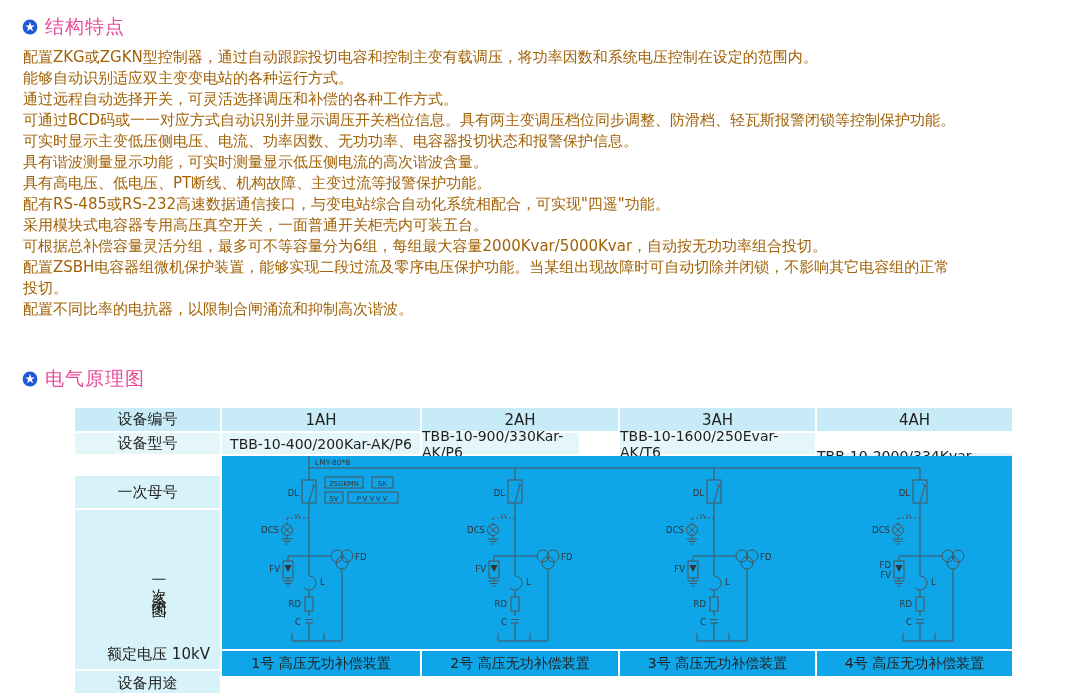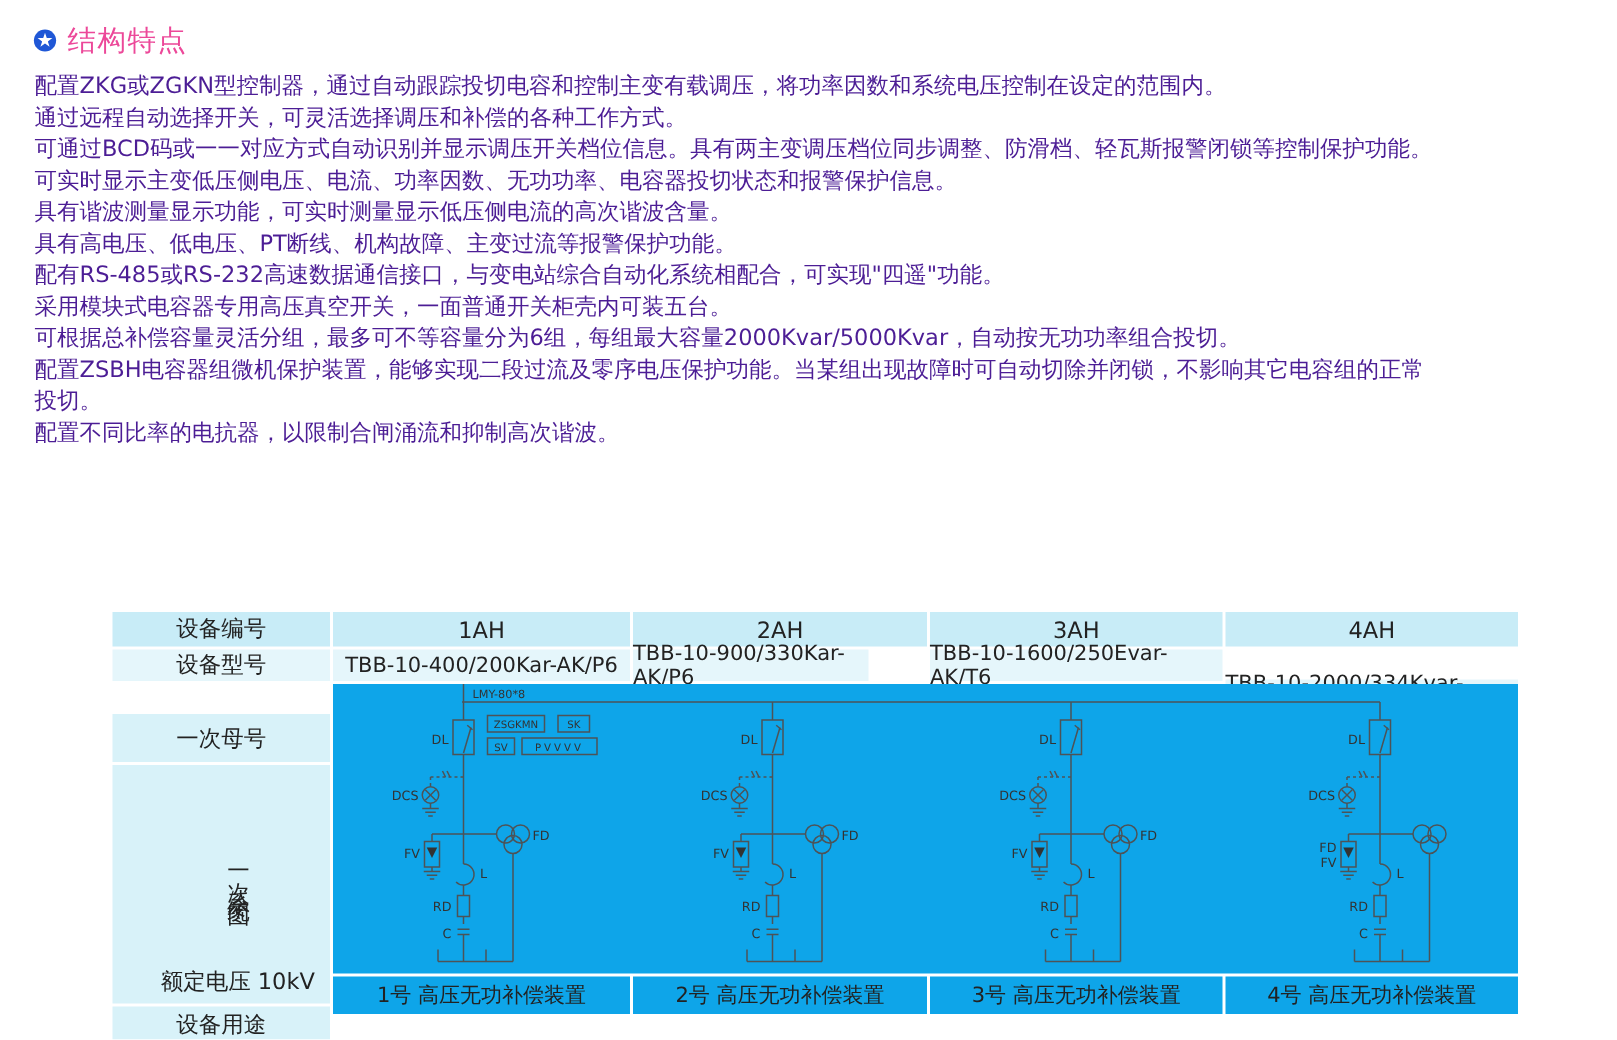--- a/index.html
+++ b/index.html
@@ -6,21 +6,21 @@
   .page {
     position:relative; width:1078px; height:693px; background:#ffffff;
     font-family:"DejaVu Sans","Liberation Sans",sans-serif; color:#1b1b1b; overflow:hidden;
   }
   .sec-title {
     position:absolute; display:flex; align-items:center; gap:7px;
     color:#ec4899; font-size:19px; font-weight:500; letter-spacing:1px;
   }
   .sec-title .ic { width:16px; height:16px; flex:0 0 auto; }
   .features { position:absolute; left:23px; top:47px; width:940px; }
-  .features .feat { font-size:15px; line-height:21px; color:#4c1d95; }
+  .features .feat { font-size:15px; line-height:21px; color:#a16207; }
   .eq-table { position:absolute; left:75px; top:408px; width:937px; height:268px; }
   .cell { position:absolute; display:flex; align-items:center; justify-content:center; box-sizing:border-box; }
   .bg-hdr  { background:#c8ecf7; }
   .bg-sub  { background:#e5f6fb; }
   .bg-lab  { background:#d8f2f9;margin-top:20px; }
   .bg-diag { background:#0ea5e9; }
   .t15 { font-size:15px; color:#222; }
   .t14 { font-size:14px; color:#222; }
   .vlab {
     writing-mode:vertical-rl; text-orientation:upright;
@@ -39,32 +39,40 @@
   <div class="sec-title" style="left:22px; top:14px;">
     <svg class="ic" viewBox="0 0 16 16">
       <circle cx="8" cy="8" r="7.4" fill="#1f57d6"></circle>
       <path d="M8,2.8 L9.18,6.38 L12.95,6.39 L9.9,8.62 L11.06,12.21 L8,10 L4.94,12.21 L6.1,8.62 L3.05,6.39 L6.82,6.38 Z" fill="#ffffff"></path>
     </svg>
     <span>结构特点</span>
   </div>
 
   <div class="features">
     <div class="feat">配置ZKG或ZGKN型控制器，通过自动跟踪投切电容和控制主变有载调压，将功率因数和系统电压控制在设定的范围内。</div>
+    <div class="feat">能够自动识别适应双主变变电站的各种运行方式。</div>
     <div class="feat">通过远程自动选择开关，可灵活选择调压和补偿的各种工作方式。</div>
     <div class="feat">可通过BCD码或一一对应方式自动识别并显示调压开关档位信息。具有两主变调压档位同步调整、防滑档、轻瓦斯报警闭锁等控制保护功能。</div>
     <div class="feat">可实时显示主变低压侧电压、电流、功率因数、无功功率、电容器投切状态和报警保护信息。</div>
     <div class="feat">具有谐波测量显示功能，可实时测量显示低压侧电流的高次谐波含量。</div>
     <div class="feat">具有高电压、低电压、PT断线、机构故障、主变过流等报警保护功能。</div>
     <div class="feat">配有RS-485或RS-232高速数据通信接口，与变电站综合自动化系统相配合，可实现"四遥"功能。</div>
     <div class="feat">采用模块式电容器专用高压真空开关，一面普通开关柜壳内可装五台。</div>
     <div class="feat">可根据总补偿容量灵活分组，最多可不等容量分为6组，每组最大容量2000Kvar/5000Kvar，自动按无功功率组合投切。</div>
     <div class="feat">配置ZSBH电容器组微机保护装置，能够实现二段过流及零序电压保护功能。当某组出现故障时可自动切除并闭锁，不影响其它电容组的正常投切。</div>
     <div class="feat">配置不同比率的电抗器，以限制合闸涌流和抑制高次谐波。</div>
   </div>
 
+  <div class="sec-title" style="left:22px; top:366px;">
+    <svg class="ic" viewBox="0 0 16 16">
+      <circle cx="8" cy="8" r="7.4" fill="#1f57d6"></circle>
+      <path d="M8,2.8 L9.18,6.38 L12.95,6.39 L9.9,8.62 L11.06,12.21 L8,10 L4.94,12.21 L6.1,8.62 L3.05,6.39 L6.82,6.38 Z" fill="#ffffff"></path>
+    </svg>
+    <span>电气原理图</span>
+  </div>
 
   <div class="eq-table">
 
     <div class="cell bg-hdr t15" style="left:0;   top:0; width:145px; height:23px;">设备编号</div>
     <div class="cell bg-hdr t15" style="left:147px; top:0; width:198px; height:23px;">1AH</div>
     <div class="cell bg-hdr t15" style="left:347px; top:0; width:196px; height:23px;">2AH</div>
     <div class="cell bg-hdr t15" style="left:545px; top:0; width:195px; height:23px;">3AH</div>
     <div class="cell bg-hdr t15" style="left:742px; top:0; width:195px; height:23px;">4AH</div>
 
     <div class="cell bg-sub t15" style="left:0;   top:25px; width:145px; height:21px;">设备型号</div>

